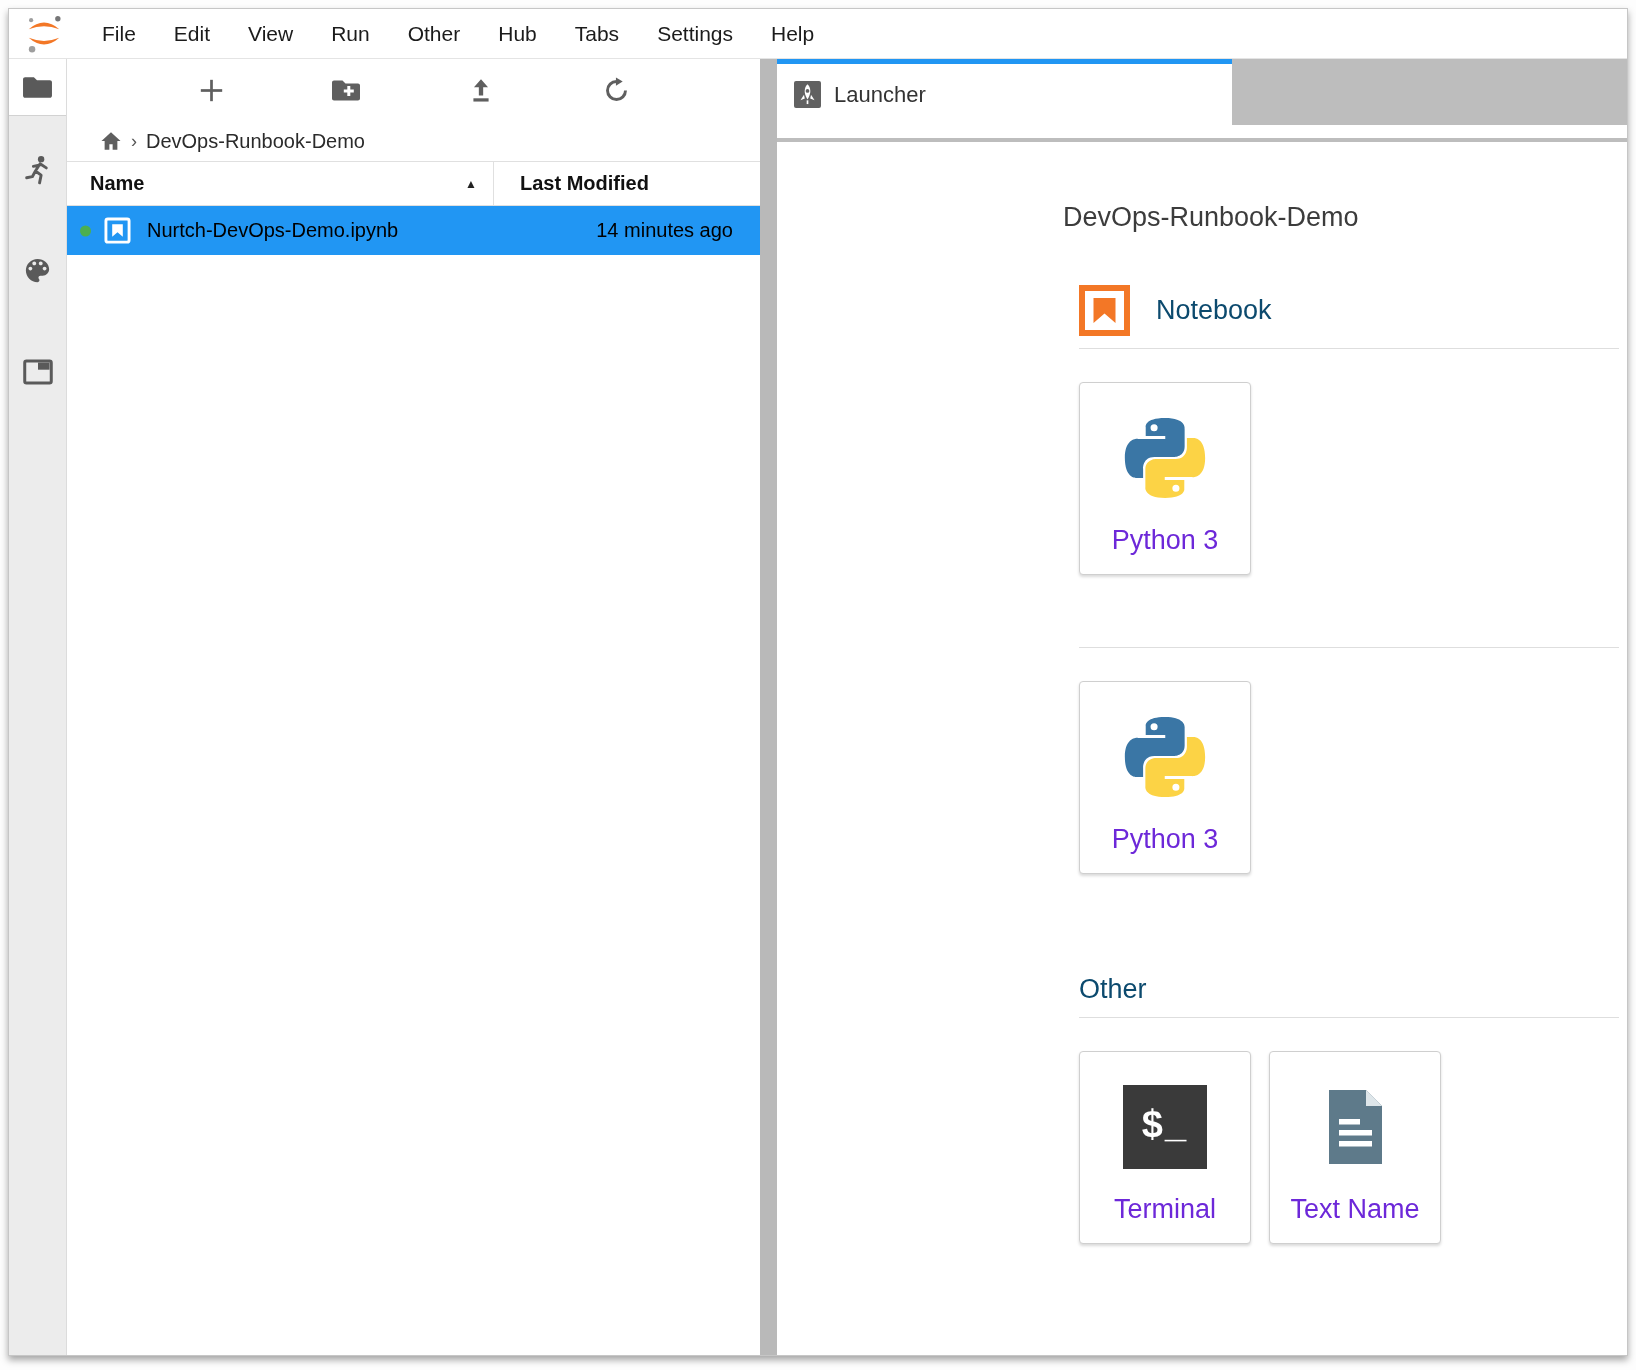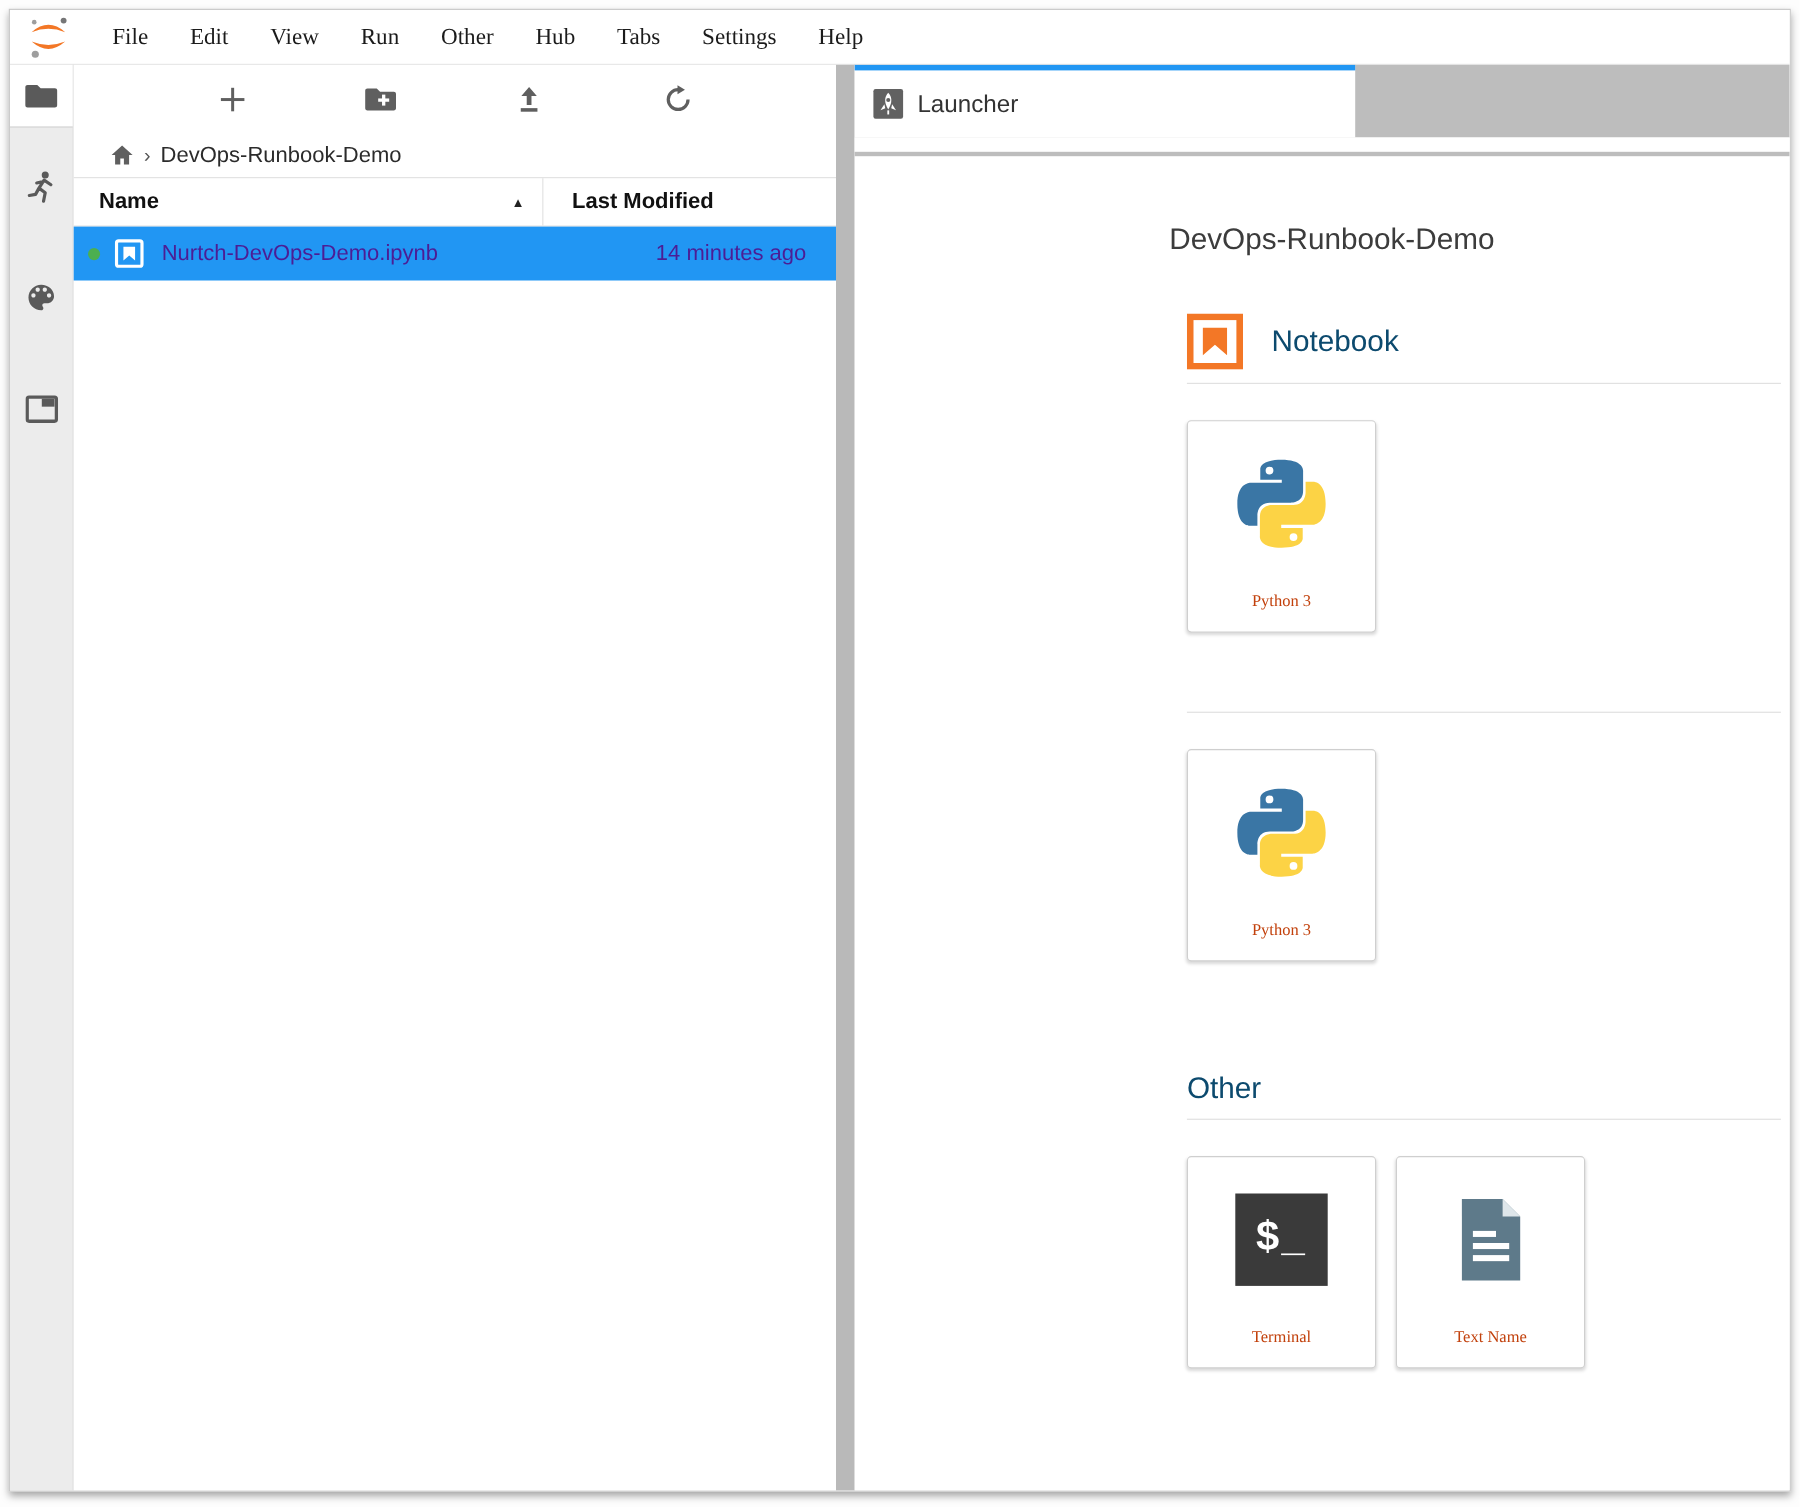--- a/index.html
+++ b/index.html
@@ -2,21 +2,21 @@
 <html><head>
 <meta charset="utf-8">
 <style>
   * { box-sizing: border-box; margin: 0; padding: 0; }
   html, body { width: 1636px; height: 1370px; background: #fdfdfd; font-family: "Liberation Sans", sans-serif; }
   .frame { position: absolute; left: 8px; top: 8px; width: 1620px; height: 1348px;
            background: #fff; border: 1px solid #c6c6c6; box-shadow: 0 4px 7px rgba(0,0,0,.35);
            display: flex; flex-direction: column; overflow: hidden; }
 
   
-  .menubar { flex: 0 0 50px; display: flex; align-items: center; border-bottom: 1px solid #e4e4e4; background: #fff; font-family: Liberation Serif, serif; }
+  .menubar { flex: 0 0 50px; display: flex; align-items: center; border-bottom: 1px solid #e4e4e4; background: #fff; }
   .logo { width: 46px; height: 42px; margin: 0 16px 0 12px; }
   .menu-item { font-size: 21px; color: #1b1b1b; padding: 0 19px; cursor: default; }
 
   .body { flex: 1; display: flex; min-height: 0; }
 
   
   .activitybar { flex: 0 0 57px; background: #ececec; border-right: 1px solid #dcdcdc; display: flex; flex-direction: column; }
   .activity-top { height: 105px; background: #fff; display: flex; align-items: center; justify-content: center; }
   .activity-rest { flex: 1; border-top: 1px solid #d2d2d2; display: flex; flex-direction: column; align-items: center; }
   .act-btn { width: 57px; height: 56px; display: flex; align-items: center; justify-content: center; }
@@ -27,21 +27,21 @@
   
   .filebrowser { flex: 0 0 693px; background: #fff; display: flex; flex-direction: column; }
   .fb-toolbar { height: 62px; display: flex; align-items: center; justify-content: space-evenly; padding: 0 26px; }
   .fb-btn { width: 34px; height: 34px; display: flex; align-items: center; justify-content: center; }
   .fb-breadcrumb { height: 40px; display: flex; align-items: center; padding-left: 33px; gap: 9px; font-size: 20px; color: #2b2b2b; }
   .crumb-sep { color: #555; font-size: 18px; }
   .fb-header { height: 45px; display: flex; align-items: center; border-top: 1px solid #e0e0e0; border-bottom: 1px solid #e0e0e0; font-size: 20px; font-weight: bold; color: #111; gap: 26px; }
   .col-name { flex: 0 0 427px; height: 100%; display: flex; align-items: center; justify-content: space-between; padding: 0 16px 0 23px; border-right: 1px solid #e0e0e0; }
   .sort-arrow { font-size: 12px; color: #222; }
   .col-mod { flex: 1; text-align: left; padding-right: 27px; }
-  .fb-row { height: 49px; display: flex; align-items: center; background: #2196F3; color: #4c1d95; font-size: 20px; position: relative; }
+  .fb-row { height: 49px; display: flex; align-items: center; background: #2196F3; color: #000000; font-size: 20px; position: relative; }
   .run-dot { position: absolute; left: 13px; top: 50%; transform: translateY(-50%); width: 11px; height: 11px; border-radius: 50%; background: #4CAF50; }
   .row-icon { margin-left: 37px; width: 27px; height: 27px; }
   .row-name { margin-left: 16px; }
   .row-mod { margin-left: auto; padding-right: 27px; }
 
   
   .splitter { flex: 0 0 17px; background: #b9b9b9; cursor: col-resize; }
 
   
   .main { flex: 1; display: flex; flex-direction: column; background: #fff; min-width: 0; }
@@ -57,21 +57,21 @@
   .sec-console { margin-top: 72px; }
   .sec-other { margin-top: 100px; }
   .sec-head { display: flex; align-items: center; gap: 26px; }
   .sec-icon { width: 51px; height: 51px; flex: 0 0 51px; }
   .sec-label { font-size: 27px; color: #0c4a6e; }
   .sec-rule { border: none; border-top: 1px solid #dedede; margin: 12px 8px 0 0; }
   .cards { display: flex; gap: 18px; margin-top: 33px; }
   .card { width: 172px; height: 193px; background: #fff; border: 1px solid #cfcfcf; border-radius: 4px;
           box-shadow: 0 2px 3px rgba(0,0,0,.15); display: flex; flex-direction: column; align-items: center; cursor: pointer; }
   .card-icon { margin-top: 24px; height: 102px; display: flex; align-items: center; justify-content: center; }
-  .card-label { margin-top: auto; margin-bottom: 18px; font-size: 15px; color: #c2410c; font-family: Liberation Serif, serif; }
+  .card-label { margin-top: auto; margin-bottom: 18px; font-size: 27px; color: #6d28d9; }
   .terminal-box { width: 84px; height: 84px; background: #3A3A3A; display: flex; align-items: center; justify-content: center; }
   .terminal-glyph { color: #fff; font-size: 38px; font-weight: bold; letter-spacing: 2px; transform: translateY(-3px); }
 </style>
 </head>
 <body>
 
 <div class="frame">
 
   <div class="menubar">
     <svg class="logo" viewBox="0 0 44 44">

